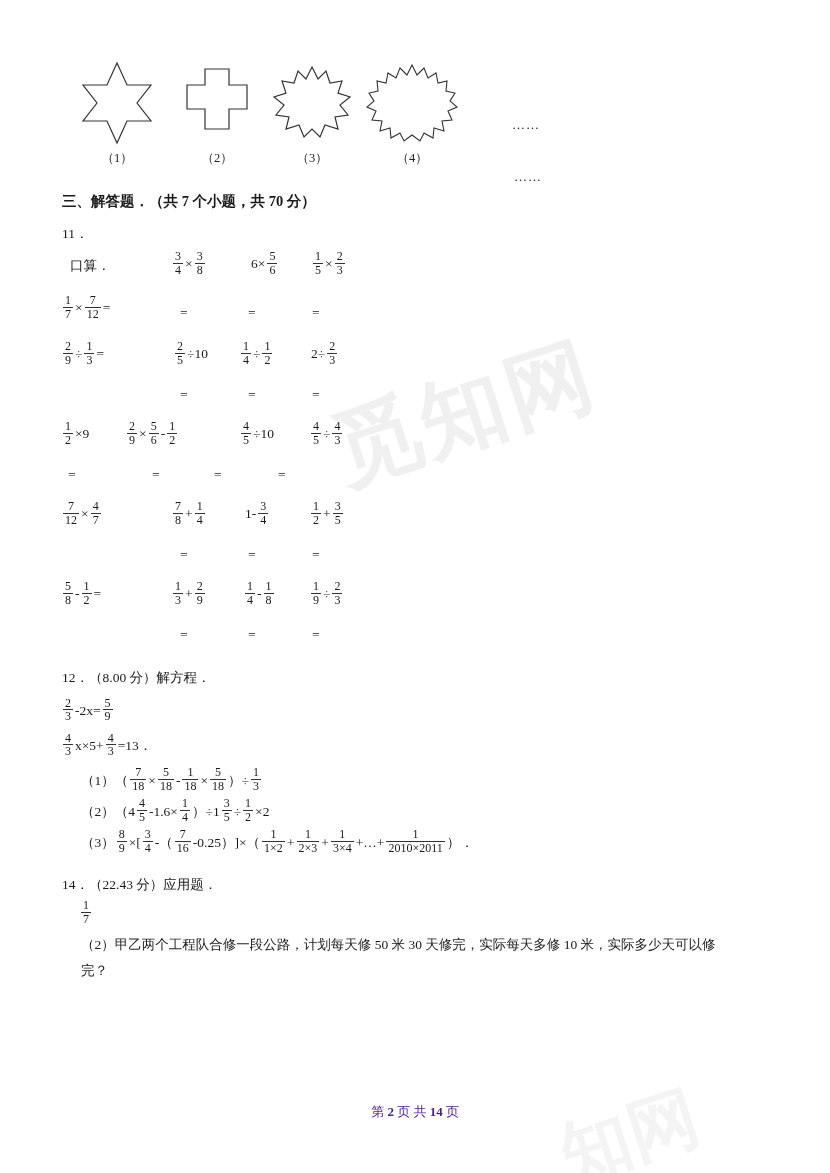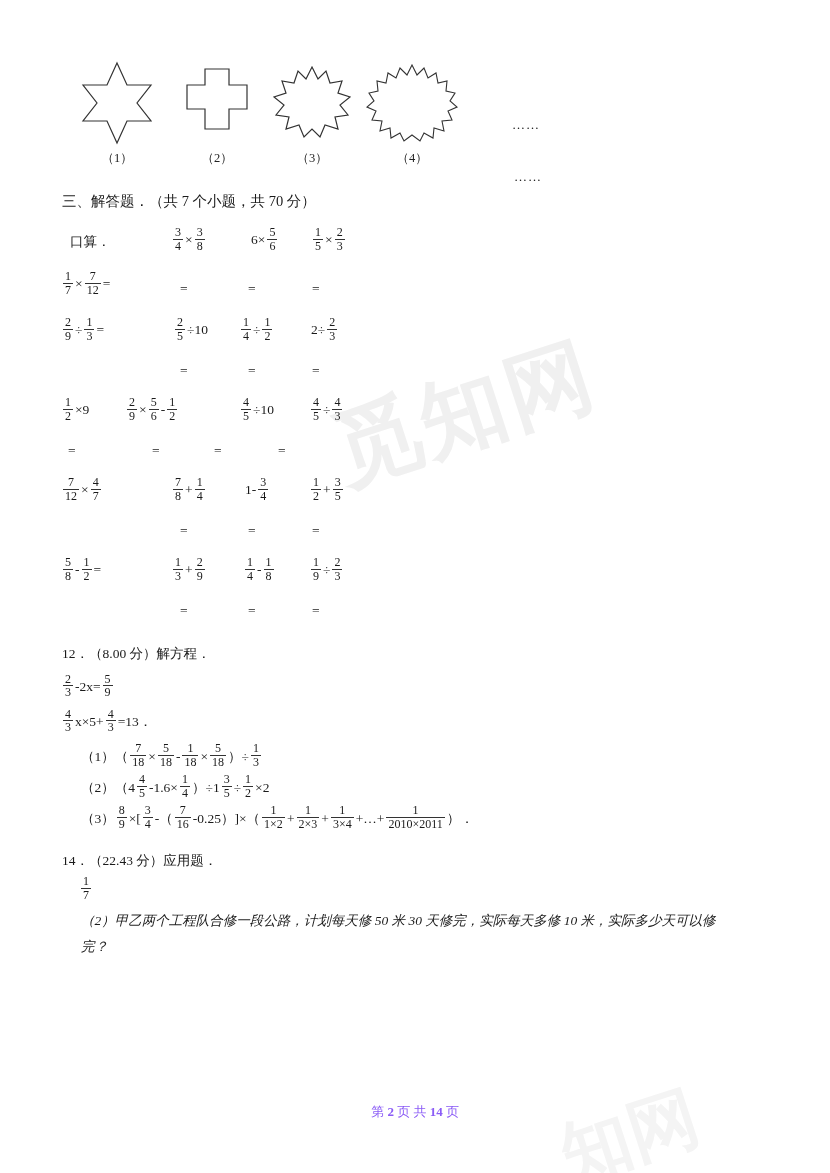--- a/index.html
+++ b/index.html
@@ -83,21 +83,22 @@
     position: absolute;
     left: 452px;
     top: 110px;
     font-size: 13px;
     letter-spacing: 1px;
     color: #222;
   }
 
   .sec-title {
     font-size: 14.5px;
-    margin: 18px 0 14px 0;
+    margin: 18px 0 8px 0;
+    font-weight: bold;
   }
   .q-no {
     font-size: 13.5px;
     margin: 14px 0 6px 0;
   }
   .q-text {
     font-size: 13.5px;
     line-height: 1.9;
     margin: 4px 0 0 0;
   }
@@ -139,21 +140,21 @@
 
   .eqline { font-size: 13.5px; line-height: 2.5; }
 
   .footer {
     position: absolute;
     left: 0;
     bottom: 52px;
     width: 830px;
     text-align: center;
     font-size: 13px;
-    color: #8b5cf6;
+    color: #4c1d95;
     font-family: "Liberation Serif", serif;
   }
   .footer b { font-weight: bold; }
 </style>
 </head>
 <body>
 
 <div class="page">
 
   <div class="watermark">觅知网</div>
@@ -190,20 +191,21 @@
         </svg>
         <div class="cap">（4）</div>
       </div>
 
       <div class="dots1">……</div>
       <div class="dots2">……</div>
     </div>
 
     <div class="sec-title">三、解答题．（共 7 个小题，共 70 分）</div>
 
+    <div class="q-no">11．</div>
 
     <div class="oral">
 
       <div class="orow" style="height:46px;">
         <span class="cell" style="left:8px; top:8px;">口算．</span>
 
         <span class="cell" style="left:110px; top:2px;">
           <span class="frac"><span class="num">3</span><span class="den">4</span></span><span class="op">×</span><span class="frac"><span class="num">3</span><span class="den">8</span></span>
         </span>
         <span class="cell" style="left:188px; top:2px;">
@@ -330,21 +332,21 @@
     <div class="q-text indent">
       <span class="op">（3）</span><span class="frac"><span class="num">8</span><span class="den">9</span></span><span class="op">×[</span><span class="frac"><span class="num">3</span><span class="den">4</span></span><span class="op">-（</span><span class="frac"><span class="num">7</span><span class="den">16</span></span><span class="op">-0.25）]×（</span><span class="frac"><span class="num">1</span><span class="den">1×2</span></span><span class="op">+</span><span class="frac"><span class="num">1</span><span class="den">2×3</span></span><span class="op">+</span><span class="frac"><span class="num">1</span><span class="den">3×4</span></span><span class="op">+…+</span><span class="frac"><span class="num">1</span><span class="den">2010×2011</span></span><span class="op">）．</span>
     </div>
 
     <div class="q-no" style="margin-top:20px;">14．（22.43 分）应用题．</div>
 
     <div class="q-text indent">
       <span class="frac"><span class="num">1</span><span class="den">7</span></span>
     </div>
 
-    <div class="q-text indent" style="font-style:italic;">
+    <div class="q-text indent" style="">
       <span class="op">（2）甲乙两个工程队合修一段公路，计划每天修 50 米 30 天修完，实际每天多修 10 米，实际多少天可以修</span><br>
       <span class="op">完？</span>
     </div>
 
   </div>
 
   <div class="footer">
     <span>第</span>
     <b>2</b>
     <span>页 共</span>

